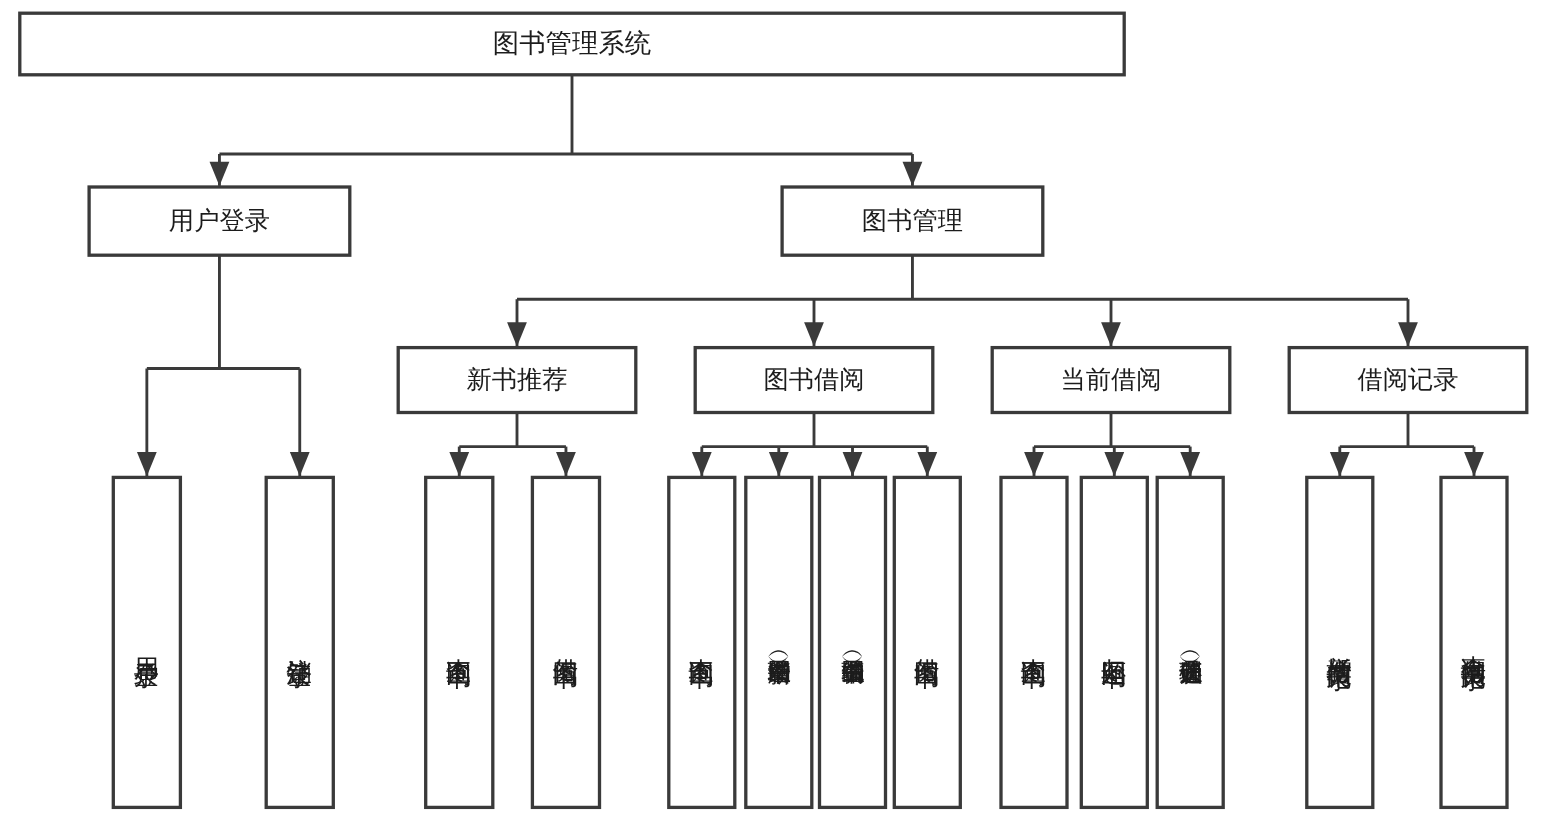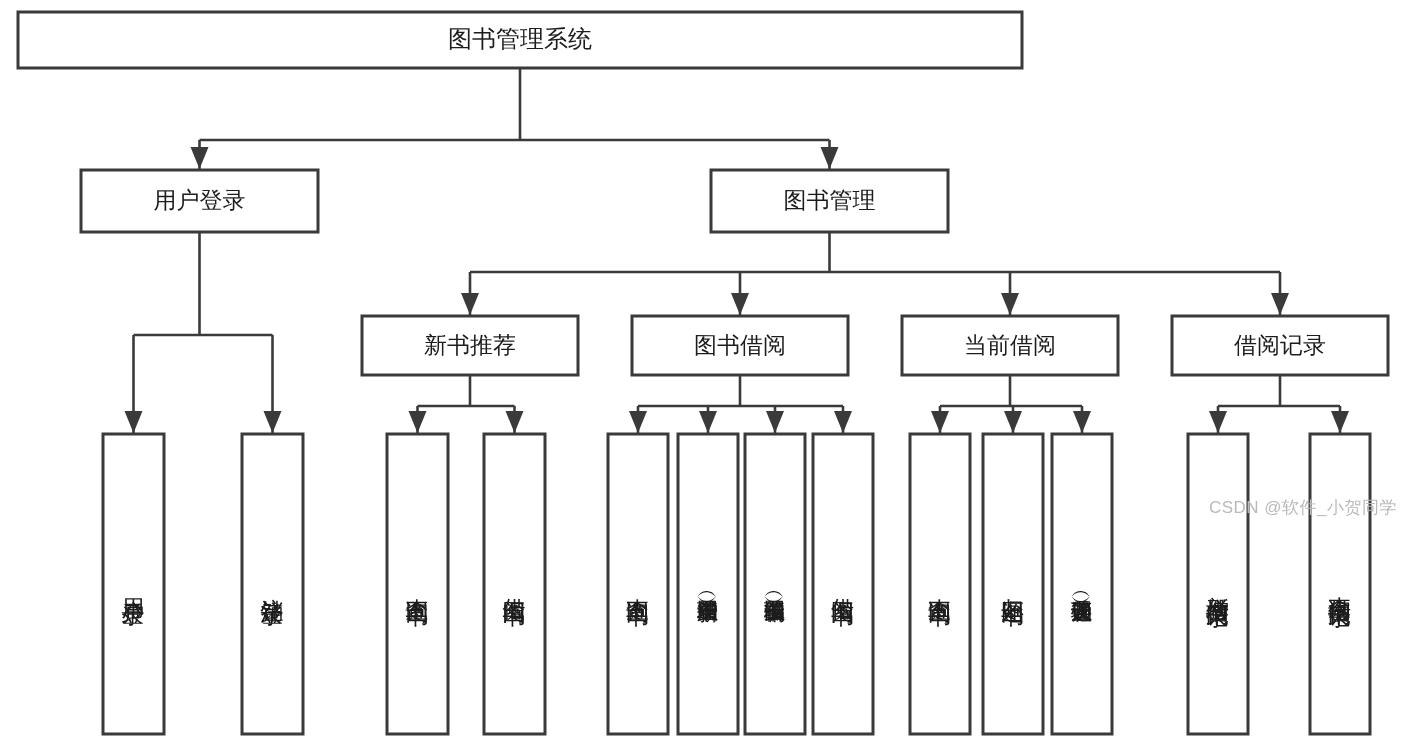--- a/index.html
+++ b/index.html
@@ -217,14 +217,13 @@
         <g>
           <rect x="1188" y="434" width="60" height="300" class="node-box"></rect>
           <text x="1218" y="584" class="leaf-label">新增借阅记录</text>
         </g>
         <g>
           <rect x="1310" y="434" width="60" height="300" class="node-box"></rect>
           <text x="1340" y="584" class="leaf-label">查询借阅记录</text>
         </g>
       </g>
   </svg>
-  <div class="watermark">CSDN @软件_小贺同学</div>
 </div>
 
 </body></html>

